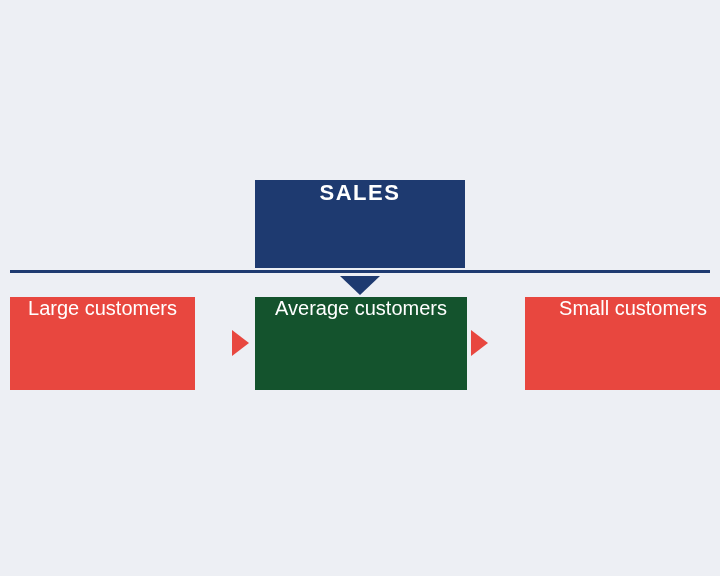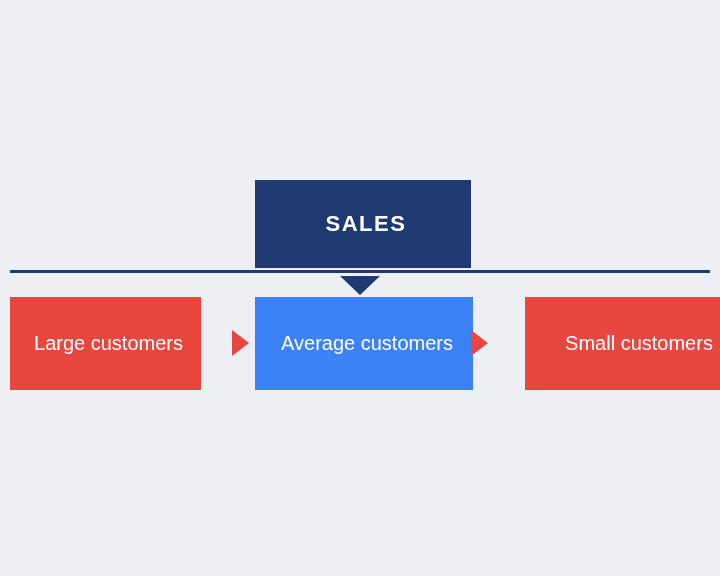--- a/index.html
+++ b/index.html
@@ -13,24 +13,22 @@
   .canvas {
     position: relative;
     width: 720px;
     height: 576px;
     background: #edeff4;
     overflow: hidden;
   }
   .node {
     position: absolute;
     display: flex;
-    align-items: center;
     justify-content: center;
     color: #ffffff;
-    padding-left: 6px;
   }
   .root-node {
     left: 255px;
     top: 180px;
     width: 210px;
     height: 88px;
     background: #1e3a70;
     font-weight: bold;
     font-size: 22px;
     letter-spacing: 1.5px;
@@ -55,21 +53,21 @@
   }
   .child-node {
     top: 297px;
     height: 93px;
     font-size: 20px;
   }
   .node-red {
     background: #e8473f;
   }
   .node-cyan {
-    background: #3b82f6;
+    background: #14532d;
   }
   .child-large {
     left: 10px;
     width: 185px;
   }
   .child-average {
     left: 255px;
     width: 212px;
   }
   .child-small {

